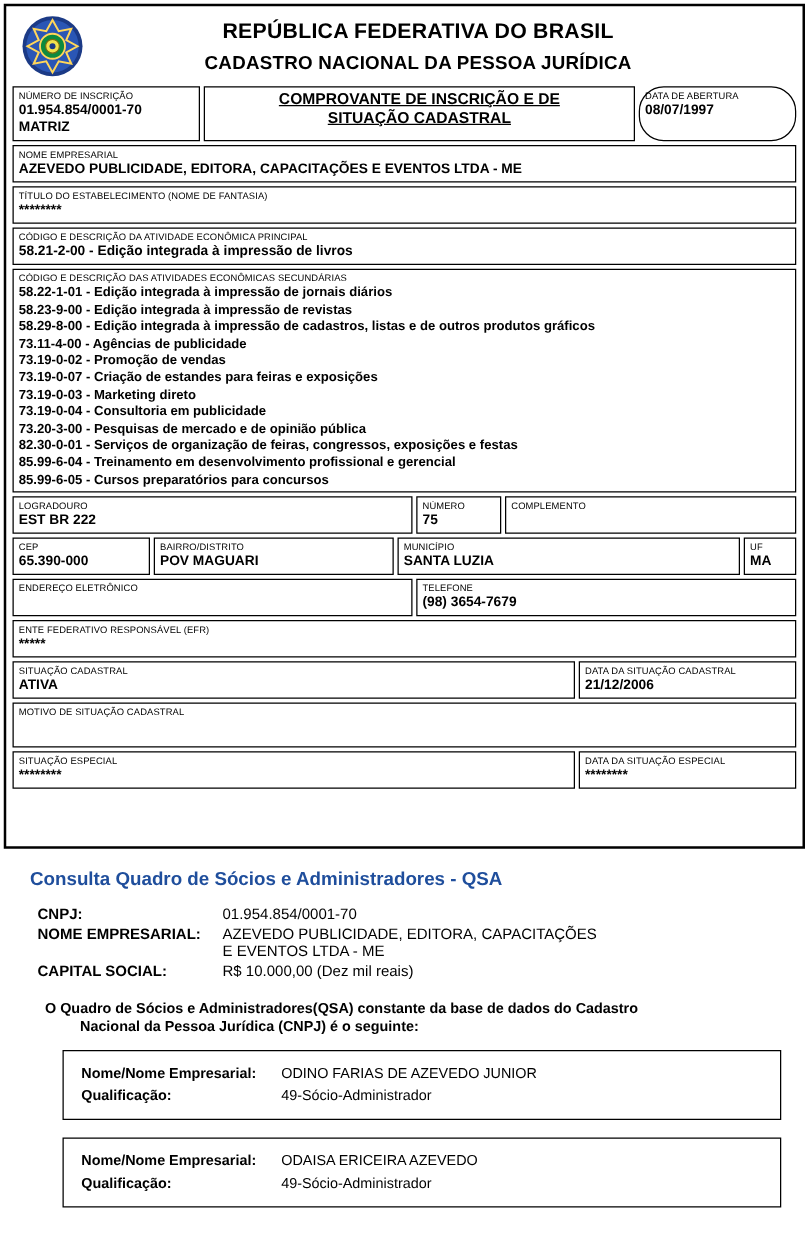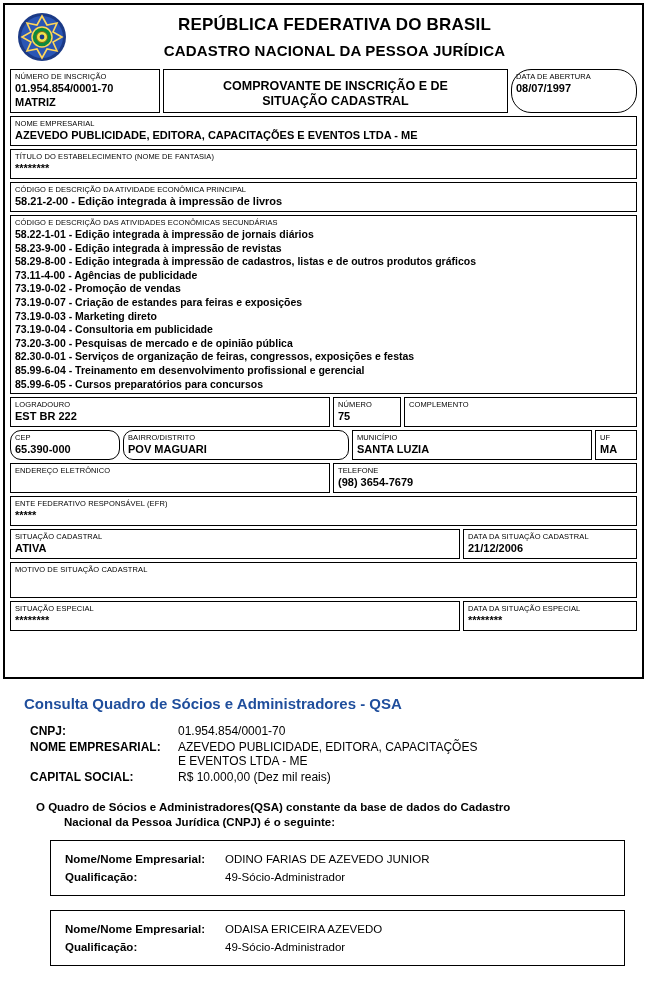--- a/index.html
+++ b/index.html
@@ -84,23 +84,24 @@
   .val {
     font-size: 11px;
     font-weight: bold;
     line-height: 13px;
     margin-top: 1px;
   }
   .grow { flex: 1 1 auto; }
 
   .box.center-title {
     display: flex;
-    align-items: flex-end;
+    align-items: flex-start;
     justify-content: center;
     text-align: center;
+    text-decoration: underline;
   }
   .center-title .val {
     font-size: 12.5px;
     font-weight: bold;
     line-height: 15px;
     margin: 0;
   }
 
   .multi .val {
     font-size: 10.5px;
@@ -257,25 +258,25 @@
         <div class="lbl">NÚMERO</div>
         <div class="val">75</div>
       </div>
       <div class="box grow">
         <div class="lbl">COMPLEMENTO</div>
         <div class="val"></div>
       </div>
     </div>
 
     <div class="row">
-      <div class="box" style="width:110px;border-radius:11px;">
+      <div class="box" style="width:110px;">
         <div class="lbl">CEP</div>
         <div class="val">65.390-000</div>
       </div>
-      <div class="box" style="width:226px;border-radius:10px;">
+      <div class="box" style="width:192px;">
         <div class="lbl">BAIRRO/DISTRITO</div>
         <div class="val">POV MAGUARI</div>
       </div>
       <div class="box grow">
         <div class="lbl">MUNICÍPIO</div>
         <div class="val">SANTA LUZIA</div>
       </div>
       <div class="box" style="width:42px;">
         <div class="lbl">UF</div>
         <div class="val">MA</div>

